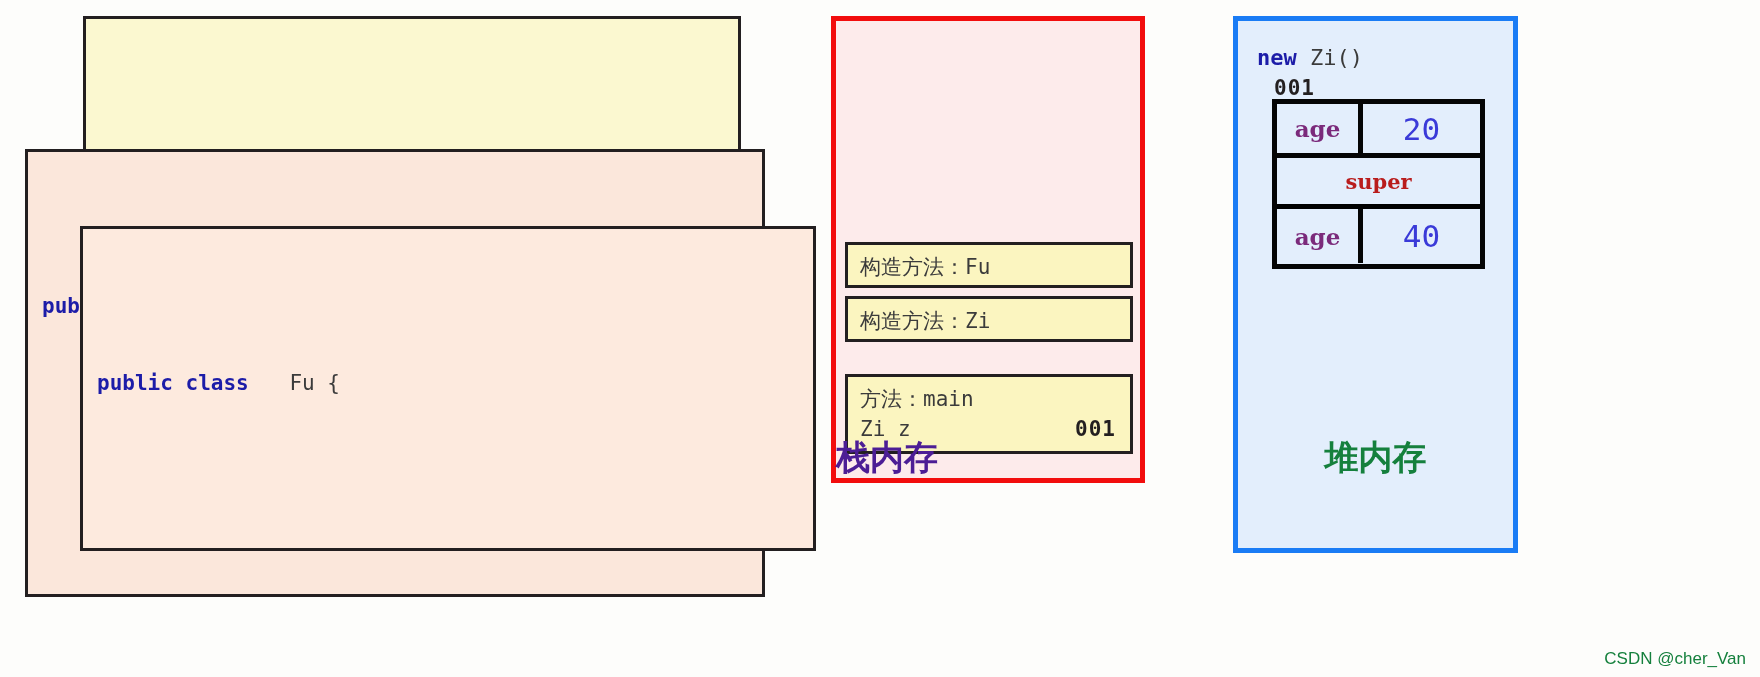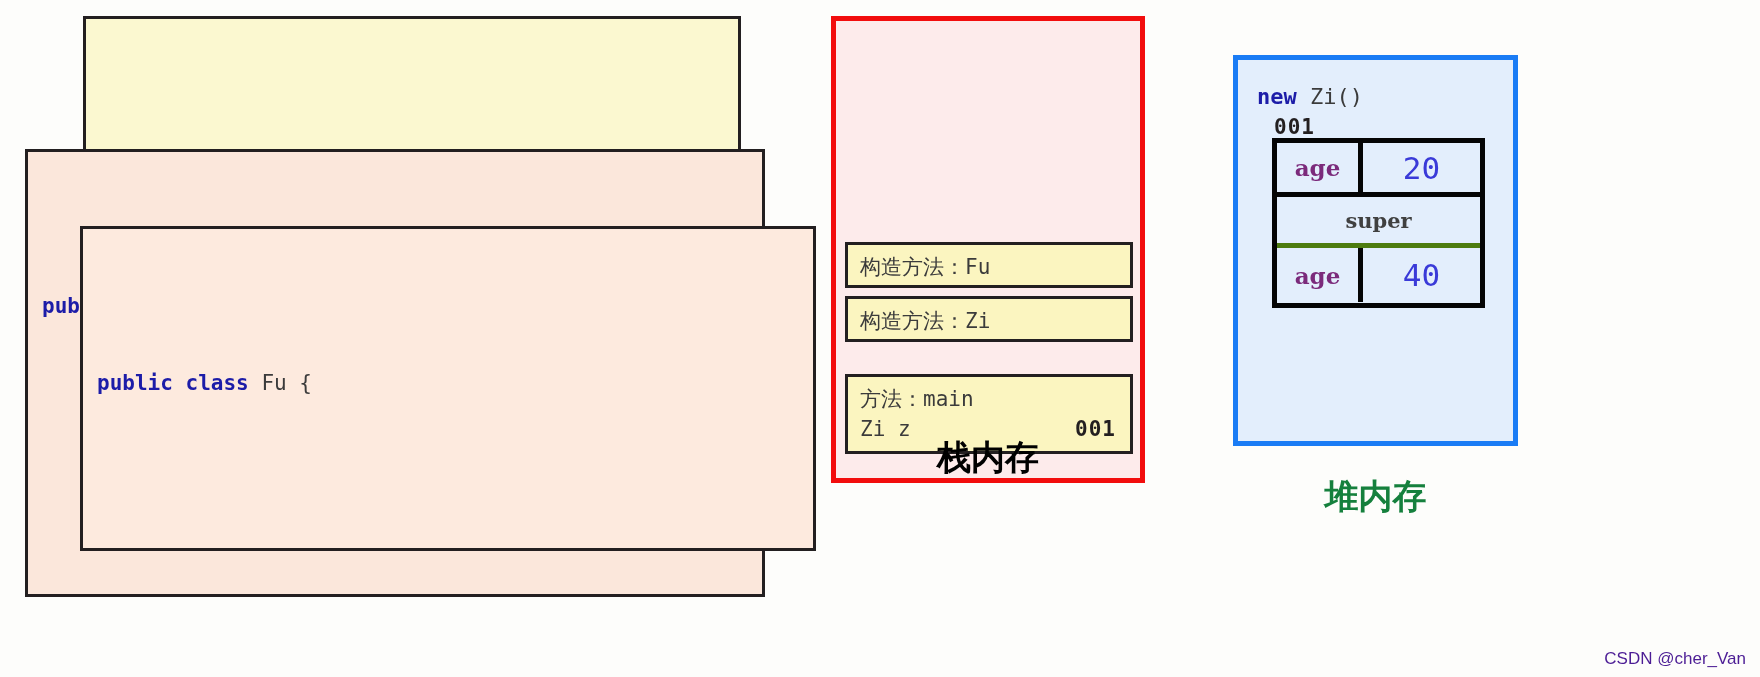--- a/index.html
+++ b/index.html
@@ -37,21 +37,21 @@
   #card-fu{
     left:80px;top:226px;width:736px;height:325px;
     background:#fdeade;
     z-index:3;
   }
   .code-inner{padding:10px 0 0 14px;}
   .ln{height:32px;}
   .kw{color:#1c1ca8;font-weight:bold;}
   .fld{color:#a0228e;font-weight:bold;}
   .num{color:#4a4ae0;}
-  .plain{color:#3b3b3b;}
+  .plain{color:#3b3b3b;margin-left:28px;}
 
   
   #stack-panel{
     position:absolute;left:831px;top:16px;width:314px;height:467px;
     border:5px solid #f20d0d;
     background:#fdebeb;
     box-sizing:border-box;
   }
   .frame{
     position:absolute;left:9px;width:288px;
@@ -64,32 +64,30 @@
     padding:7px 0 0 12px;
     line-height:30px;
   }
   #frame-fu{top:221px;height:46px;}
   #frame-zi{top:275px;height:46px;}
   #frame-main{top:329px;height:80px;margin-top:24px;}
   .frame-row{display:flex;justify-content:space-between;padding-right:14px;}
   .addr{font-weight:bold;color:#231f20;letter-spacing:1px;}
   #stack-label{
     position:absolute;left:0;top:414px;width:100%;
-    text-align:center;
     font-family:"DejaVu Sans","Liberation Sans",sans-serif;
-    font-size:34px;font-weight:bold;color:#000000;
+    font-size:34px;font-weight:bold;color:#4c1d95;
   }
 
   
   #heap-panel{
-    position:absolute;left:1233px;top:16px;width:285px;height:391px;
+    position:absolute;left:1233px;top:16px;width:285px;height:537px;
     border:5px solid #1a7cf5;
     background:#e3eefc;
     box-sizing:border-box;
-    margin-top:39px;
   }
   #heap-title{
     position:absolute;left:19px;top:24px;
     font-family:"DejaVu Sans Mono","Liberation Mono",monospace;
     font-size:22px;color:#3b3b3b;
   }
   #heap-title .kw{color:#1c1ca8;font-weight:bold;}
   #heap-addr{
     position:absolute;left:36px;top:55px;
     font-family:"DejaVu Sans Mono","Liberation Mono",monospace;
@@ -113,35 +111,35 @@
     font-size:23px;font-weight:bold;color:#7b2a7b;
   }
   .obj-val{
     flex:1;display:flex;align-items:center;justify-content:center;
     font-family:"DejaVu Sans Mono","Liberation Mono",monospace;
     font-size:31px;color:#3a3ad8;
   }
   .obj-super{
     height:46px;display:flex;align-items:center;justify-content:center;
     font-family:"DejaVu Serif","Liberation Serif",serif;
-    font-size:21px;font-weight:bold;color:#404040;
-    border-bottom:5px solid #4d7c0f;
+    font-size:21px;font-weight:bold;color:#b91c1c;
+    border-bottom:5px solid #000000;
   }
   #heap-label{
     position:absolute;left:0;top:414px;width:100%;
     text-align:center;
     font-family:"DejaVu Sans","Liberation Sans",sans-serif;
     font-size:34px;font-weight:bold;color:#15803d;
   }
 
   
   #watermark{
     position:absolute;right:14px;bottom:8px;
     font-family:"Liberation Sans",sans-serif;
-    font-size:17px;color:#4c1d95;
+    font-size:17px;color:#15803d;
   }
 </style>
 </head>
 <body>
 
 <div class="stage">
 
   <div class="code-card" id="card-demo">
     <div class="code-inner">
       <div class="ln"><span class="kw">public class </span><span class="plain">Demo {</span></div>

